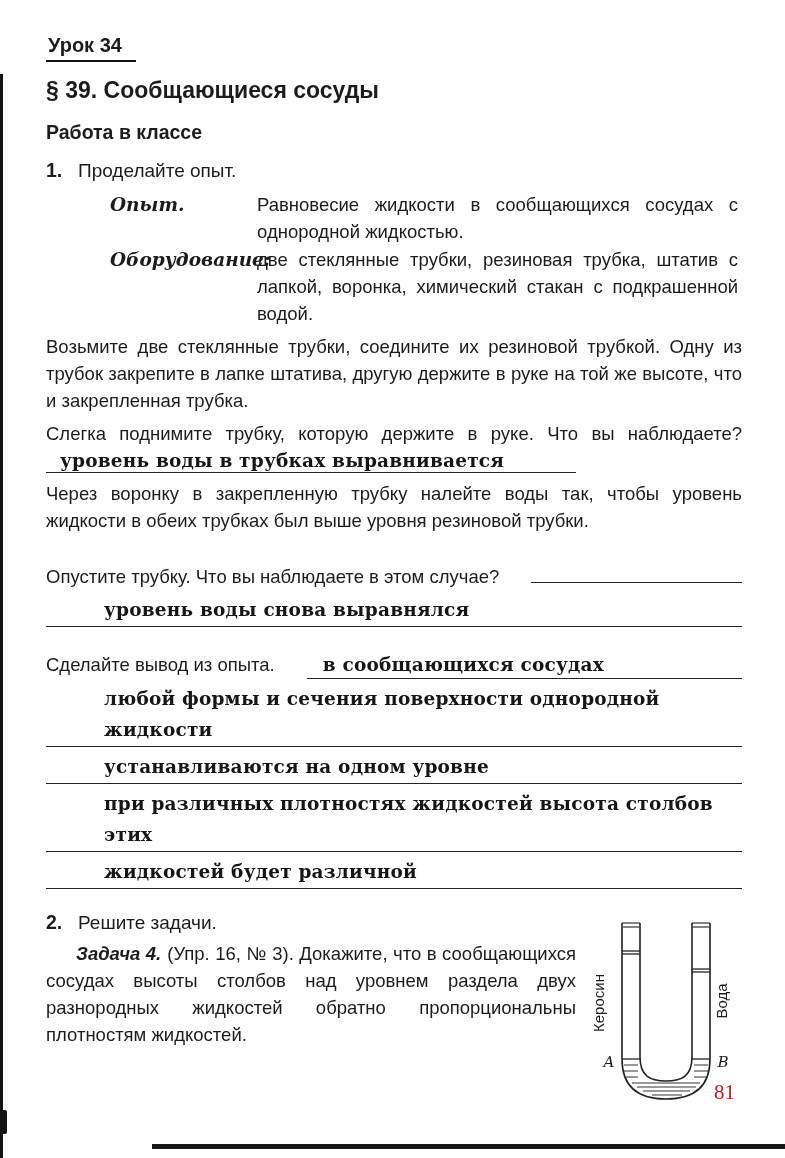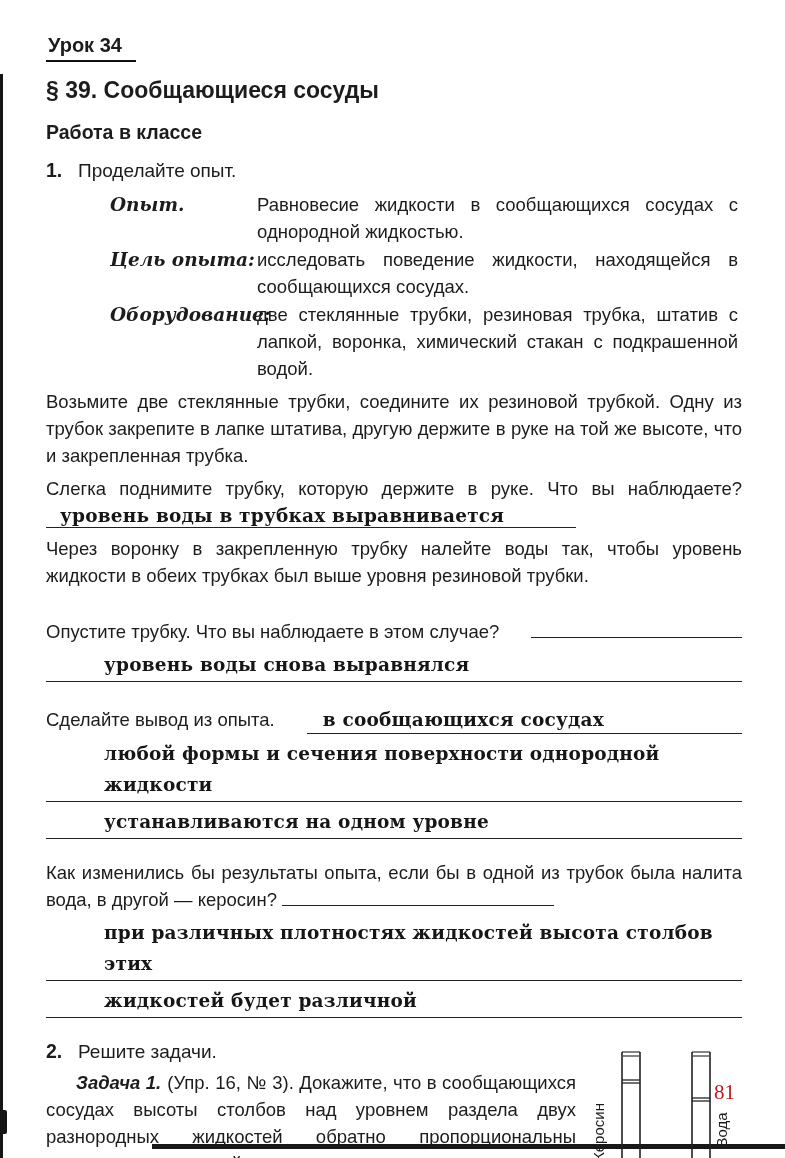--- a/index.html
+++ b/index.html
@@ -85,24 +85,20 @@
   <div class="task-head">
     <span class="task-num">1.</span><span>Проделайте опыт.</span>
   </div>
 
   <div class="exp">
     <div class="exp-row">
       <div class="exp-label">Опыт.</div>
       <div class="exp-text">Равновесие жидкости в сообщающихся сосудах с однородной жидкостью.</div>
     </div>
     <div class="exp-row">
-      <div class="exp-label">Цель опыта:</div>
-      <div class="exp-text">исследовать поведение жидкости, находящейся в сообщающихся сосудах.</div>
-    </div>
-    <div class="exp-row">
       <div class="exp-label">Оборудование:</div>
       <div class="exp-text">две стеклянные трубки, резиновая трубка, штатив с лапкой, воронка, химический стакан с подкрашенной водой.</div>
     </div>
   </div>
 
   <p class="body">Возьмите две стеклянные трубки, соедините их резиновой трубкой. Одну из трубок закрепите в лапке штатива, другую держите в руке на той же высоте, что и закрепленная трубка.</p>
 
   <p class="body">
     <span>Слегка поднимите трубку, которую держите в руке. Что вы наблюдаете?</span>
     <span class="inline-answer"><span class="hand">уровень воды в трубках выравнивается</span></span>
@@ -122,24 +118,20 @@
     <span class="q">Сделайте вывод из опыта.</span>
     <span class="fill"><span class="hand">в сообщающихся сосудах</span></span>
   </div>
   <div class="ansline">
     <span class="hand">любой формы и сечения поверхности однородной жидкости</span>
   </div>
   <div class="ansline">
     <span class="hand">устанавливаются на одном уровне</span>
   </div>
 
-  <p class="body gap14">
-    <span>Как изменились бы результаты опыта, если бы в одной из трубок была налита вода, в другой — керосин?</span>
-    <span class="tailline"></span>
-  </p>
   <div class="ansline">
     <span class="hand">при различных плотностях жидкостей высота столбов этих</span>
   </div>
   <div class="ansline">
     <span class="hand">жидкостей будет различной</span>
   </div>
 
   <div class="task2">
 
     <div class="figure">
@@ -179,20 +171,20 @@
         <text x="19" y="160" text-anchor="middle" font-size="15" font-style="italic" fill="#1c1c1c" font-family="DejaVu Serif, serif">A</text>
         <text x="133" y="160" text-anchor="middle" font-size="15" font-style="italic" fill="#1c1c1c" font-family="DejaVu Serif, serif">B</text>
       </svg>
     </div>
 
     <div class="task-head" style="margin-top:0;">
       <span class="task-num">2.</span><span>Решите задачи.</span>
     </div>
 
     <p class="body indent">
-      <span class="plabel">Задача 1.</span><span>(Упр. 16, № 3). Докажите, что в сообщающихся сосудах высоты столбов над уровнем раздела двух разнородных жидкостей обратно пропорциональны плотностям жидкостей.</span>
+      <span class="plabel">Задача 4.</span><span>(Упр. 16, № 3). Докажите, что в сообщающихся сосудах высоты столбов над уровнем раздела двух разнородных жидкостей обратно пропорциональны плотностям жидкостей.</span>
     </p>
 
   </div>
 
 </div>
 
 <div class="page-number">81</div>
 
 </body></html>

